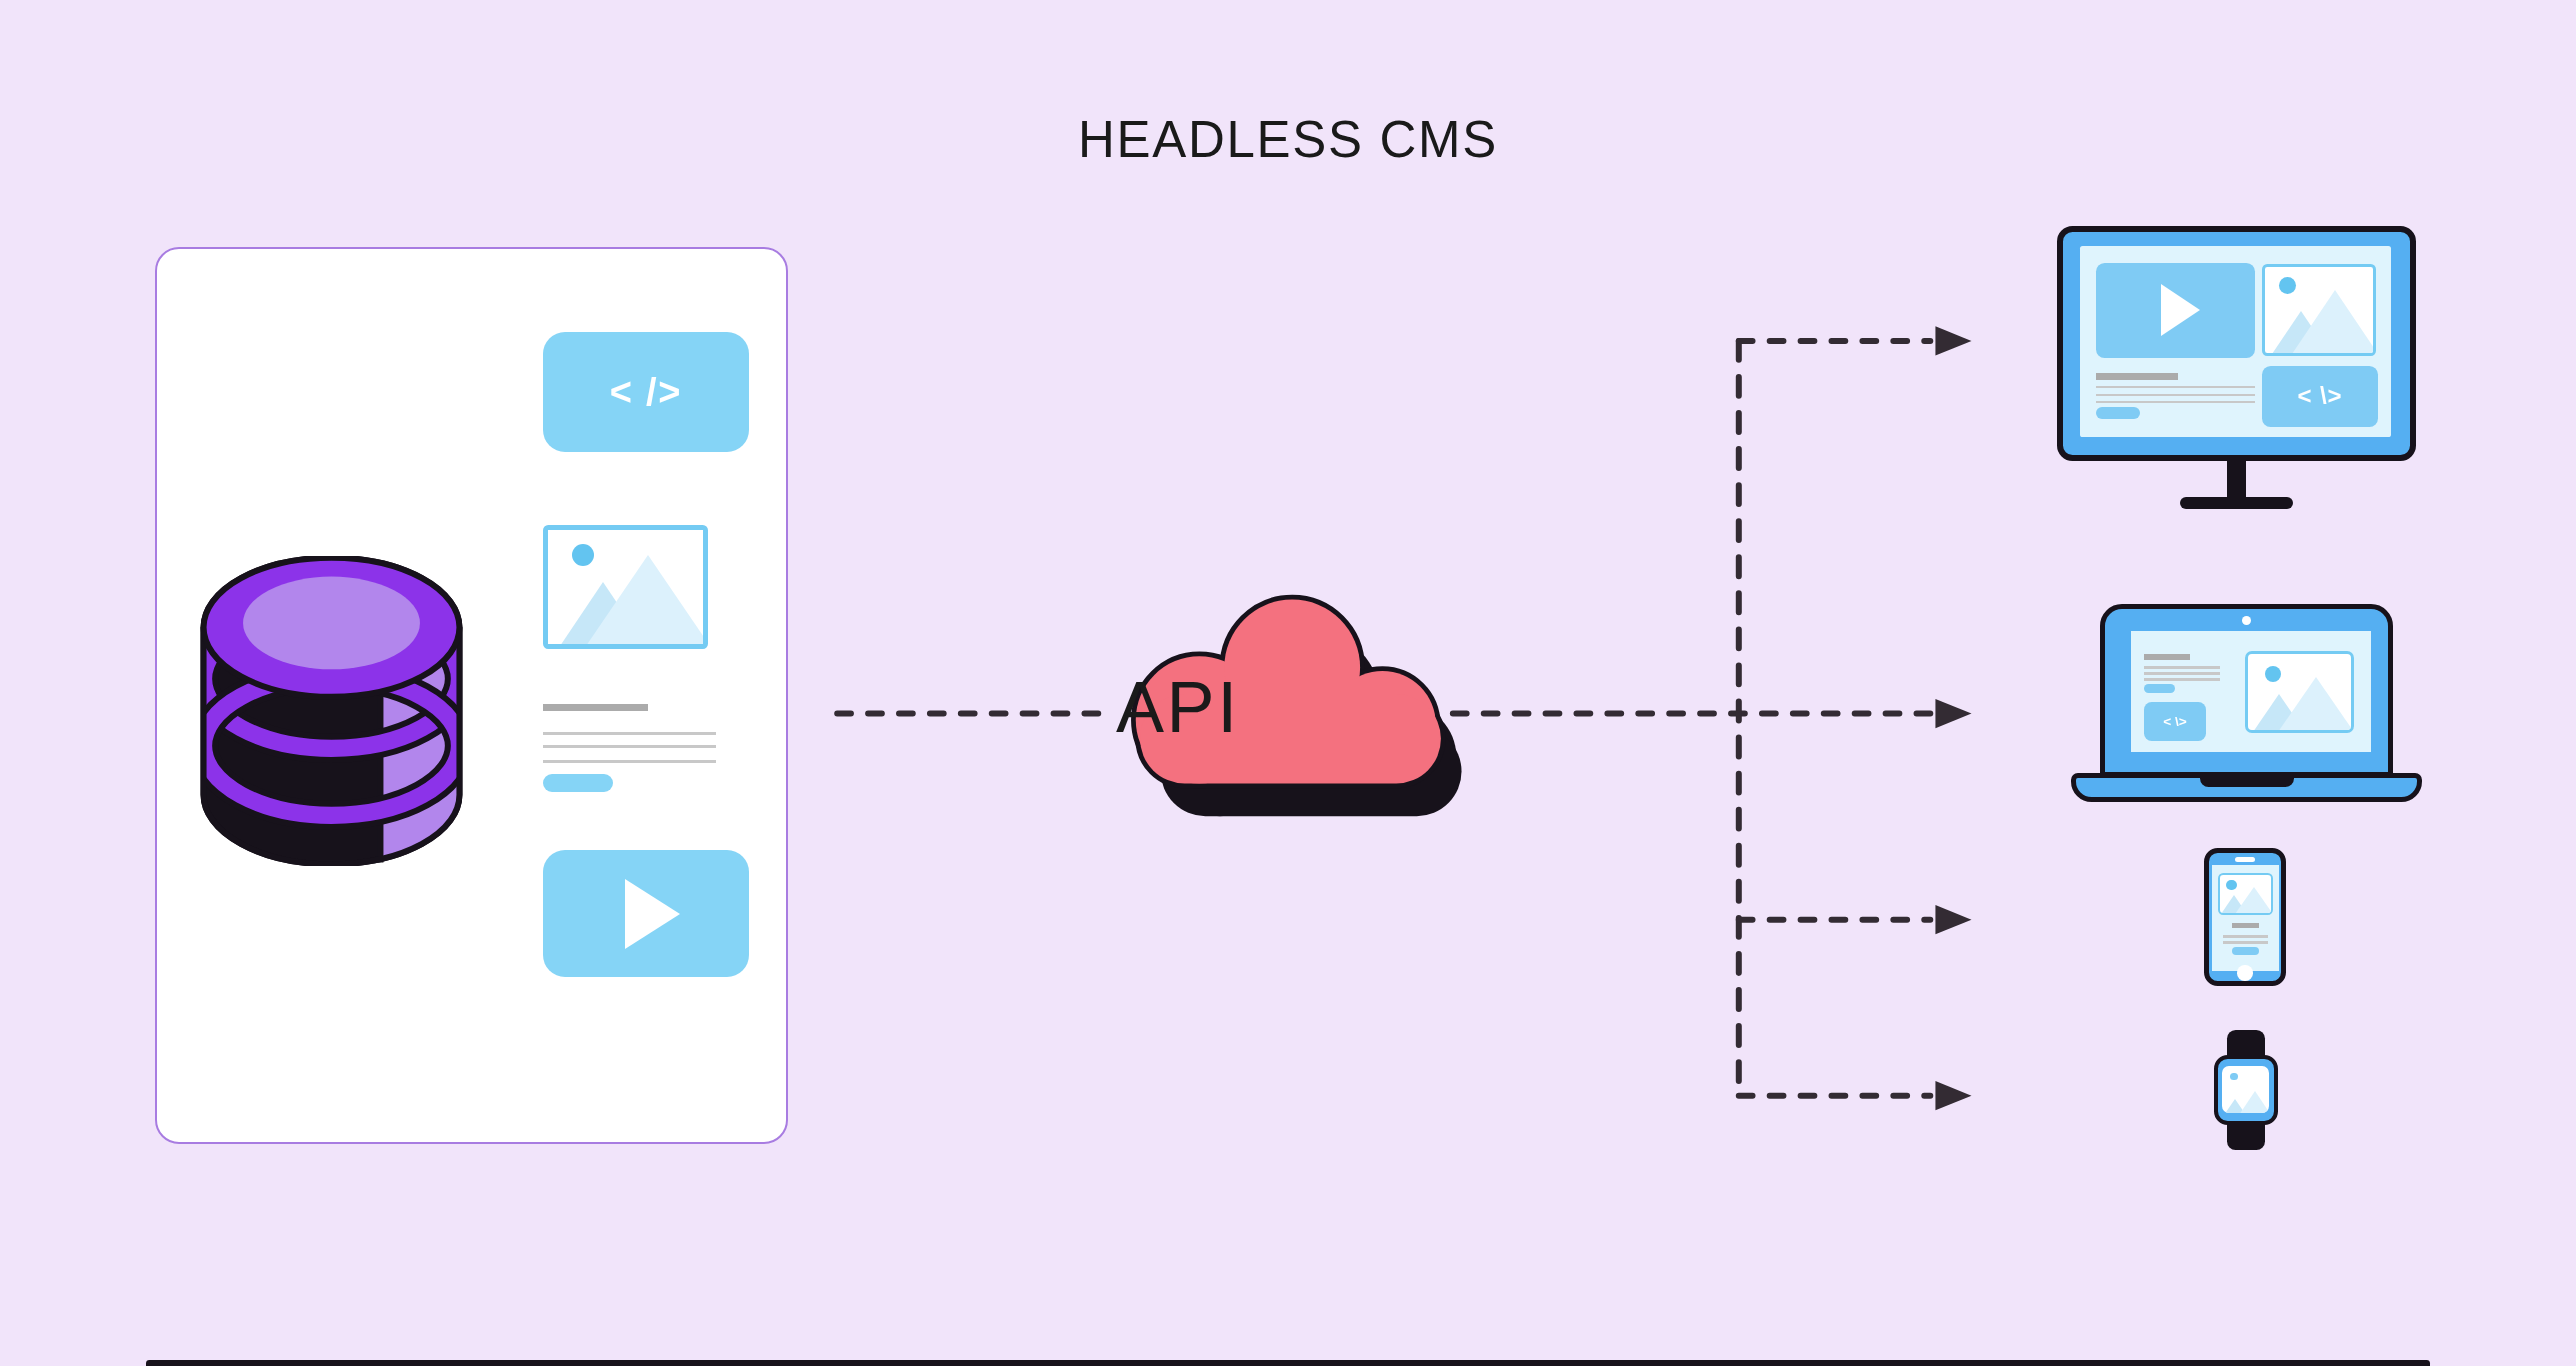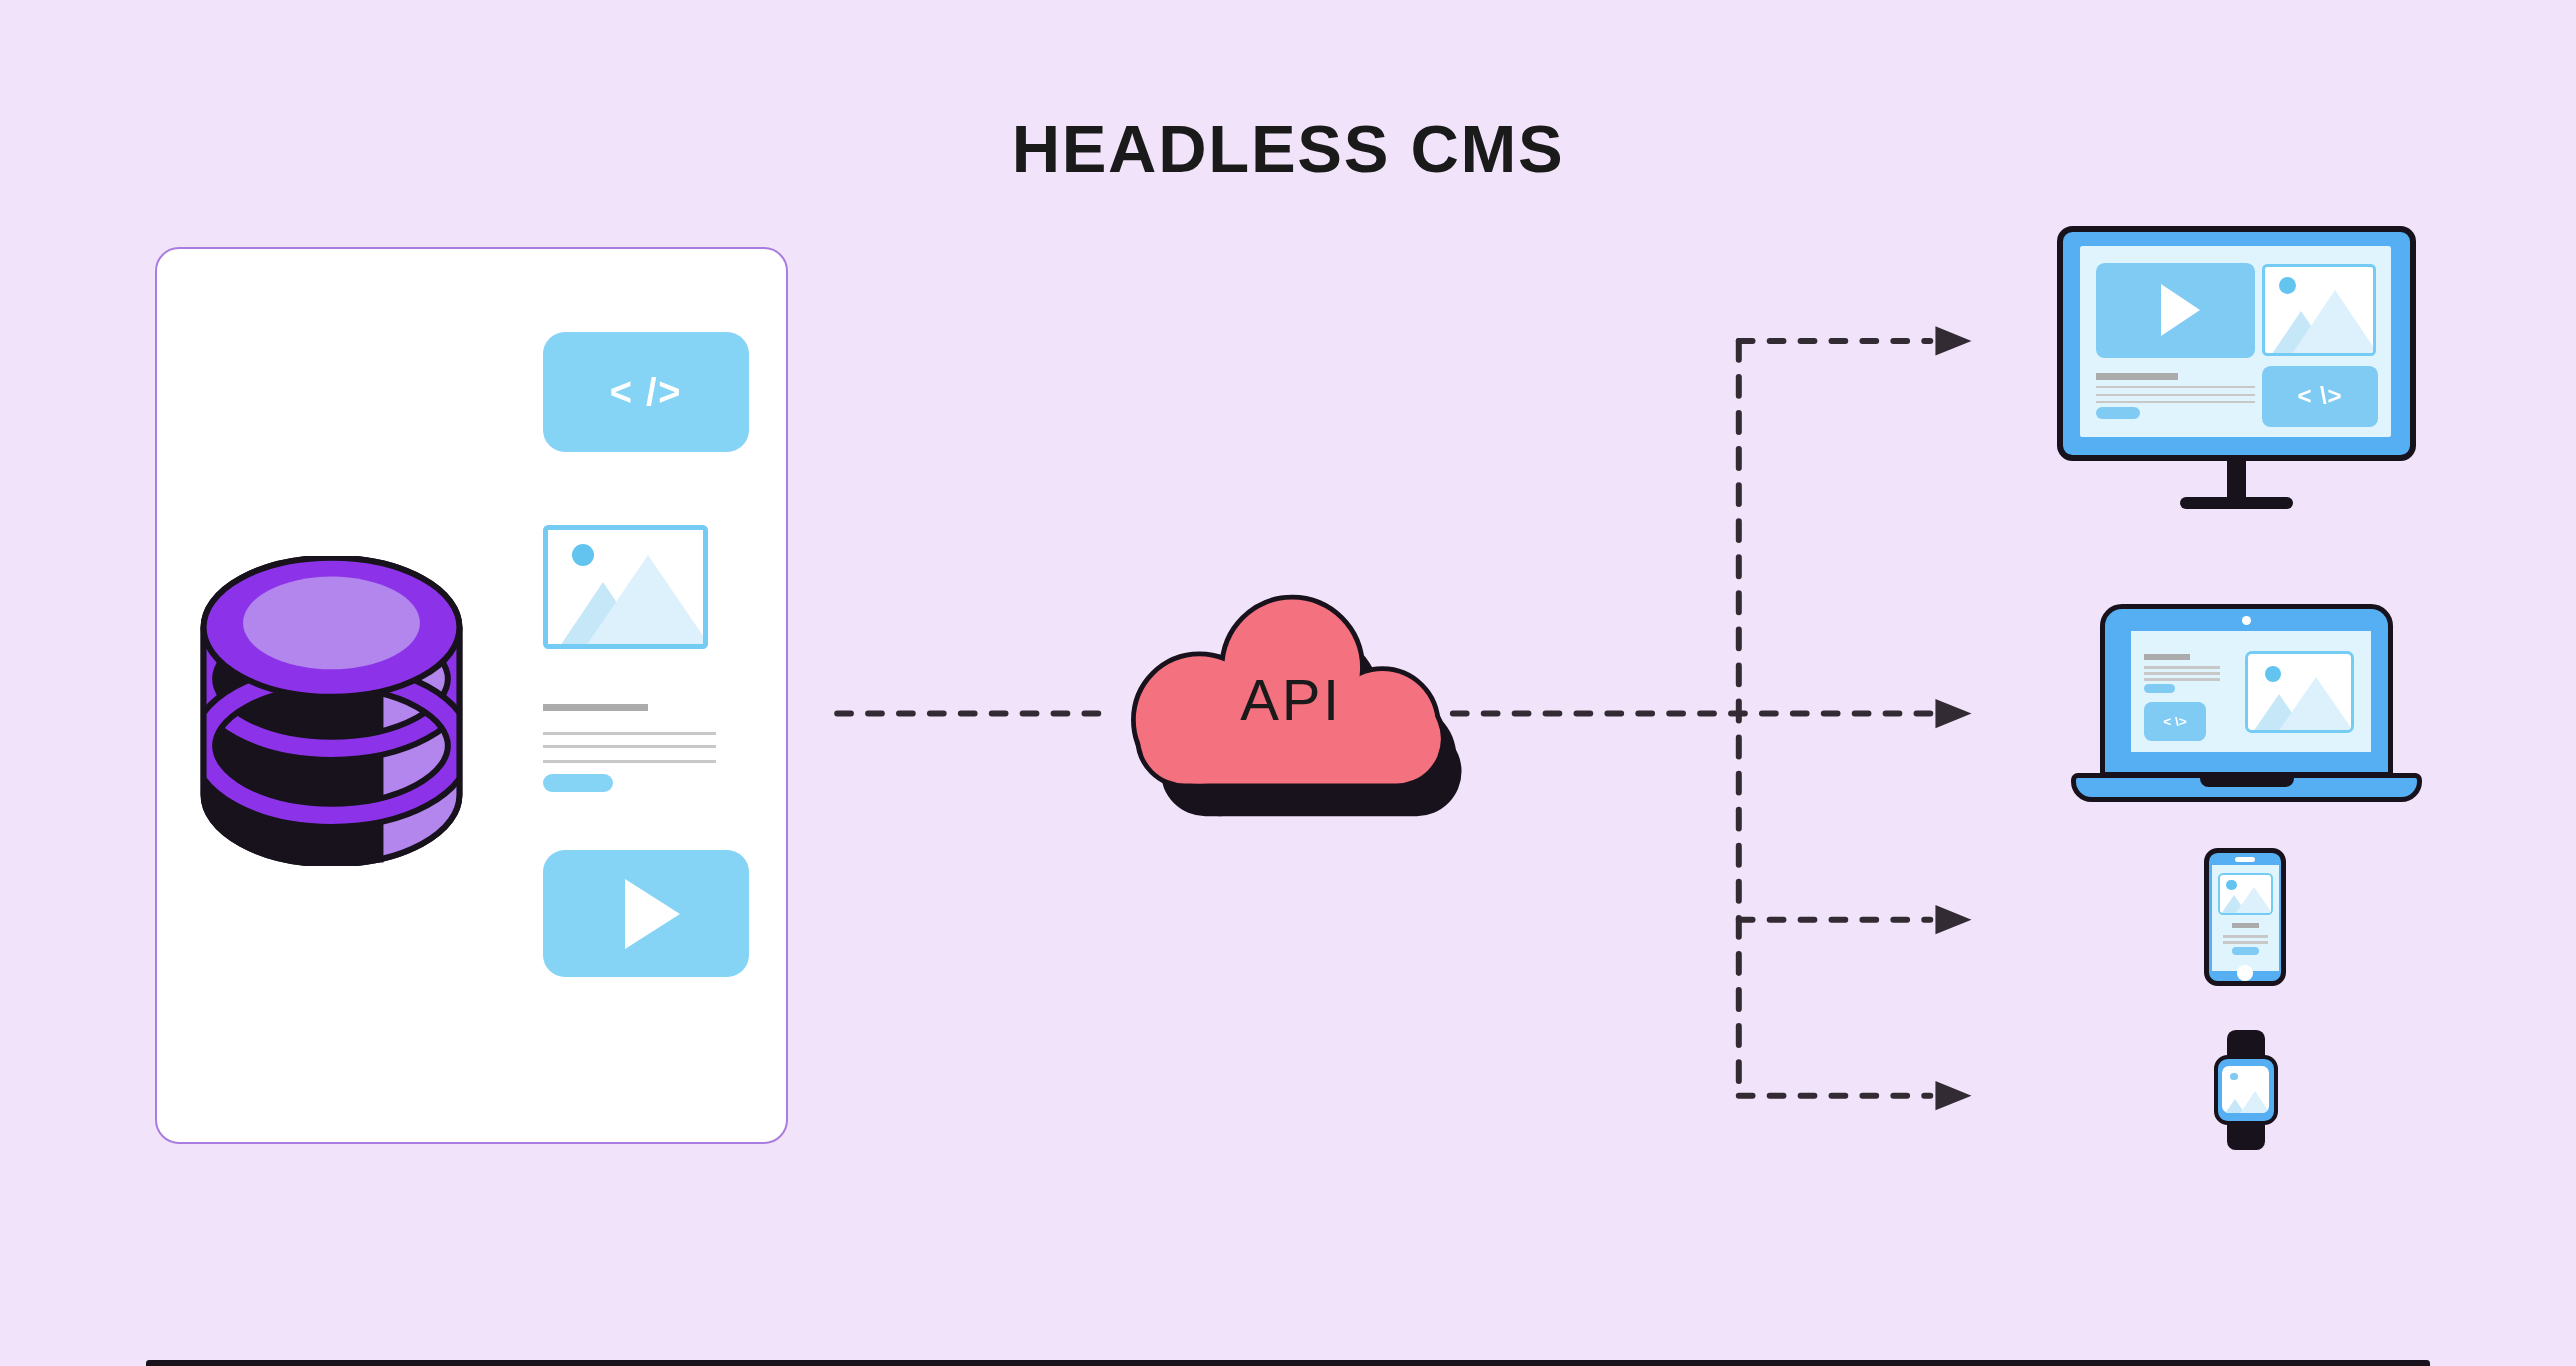--- a/index.html
+++ b/index.html
@@ -8,21 +8,21 @@
     --blue:#85D4F6; --blue-device:#55AFF2; --blue-content:#7FCBF4; --blue-border:#74CBF3;
     --screen-bg:#DFF4FD; --cloud-pink:#F4717F;
     --gray-bar:#ABABAB; --gray-line:#C8C8C8;
     --mtn-dark:#C6E7F8; --mtn-light:#DCF1FC; --connector:#332B33;
   }
   *{margin:0;padding:0;box-sizing:border-box}
   body{font-family:"Liberation Sans", sans-serif;}
   .stage{position:relative;width:2576px;height:1367px;background:var(--background);overflow:hidden}
   .abs{position:absolute}
 
-  .title{left:0;right:0;top:110px;text-align:center;font-size:67px;font-weight:700;
+  .title{left:0;right:0;top:110px;text-align:center;font-size:51px;font-weight:400;
          letter-spacing:1.7px;color:var(--text)}
 
   
   .backend-card{left:155px;top:247px;width:633px;height:897px;background:#fff;
                 border:2.6px solid var(--card-border);border-radius:24px}
   .backend-label{left:0;right:0;bottom:69px;text-align:center;font-size:50px;font-weight:700;
                  letter-spacing:2.6px;color:var(--text)}
 
   .code-box{background:var(--blue);display:flex;align-items:center;justify-content:center;
             color:#fff;font-weight:700}
@@ -41,21 +41,21 @@
   .txt-line{background:var(--gray-line)}
   .pill{background:var(--blue);border-radius:858px}
 
   .play-box{background:var(--blue);display:flex;align-items:center;justify-content:center}
   .play-tri{width:0;height:0}
   .pb-card{left:386px;top:601px;width:206px;height:127px;border-radius:22px}
   .pb-card .play-tri{margin-left:13.7px;border-top:35px solid transparent;border-bottom:35px solid transparent;border-left:55px solid #fff}
 
   
   .cloud-wrap{left:1116px;top:584px;width:361px;height:258px}
-  .api-label{left:0;top:82px;width:350px;text-align:center;font-size:58px;letter-spacing:2.6px;color:var(--text)}
+  .api-label{left:0;top:82px;width:350px;font-size:72px;letter-spacing:2.6px;color:var(--text)}
 
   
   .monitor{left:2057px;top:226px;width:359px;height:285px}
   .monitor .frame{left:0;top:0;width:359px;height:235px;background:var(--blue-device);
                   border:6.9px solid var(--ink);border-radius:15.5px}
   .monitor .screen{left:17px;top:13.7px;width:311px;height:191px;background:var(--screen-bg);border-radius:2.6px}
   .mon-video{left:16.3px;top:17px;width:159px;height:95px;border-radius:8.6px;background:var(--blue-content)}
   .mon-video .play-tri{border-top:26px solid transparent;border-bottom:26px solid transparent;border-left:39px solid #fff;margin-left:8.6px}
   .mon-img{left:182px;top:18px;width:114px;height:92px;border-width:3.4px}
   .mon-img .dot{left:13.7px;top:10.3px;width:17px;height:17px}

